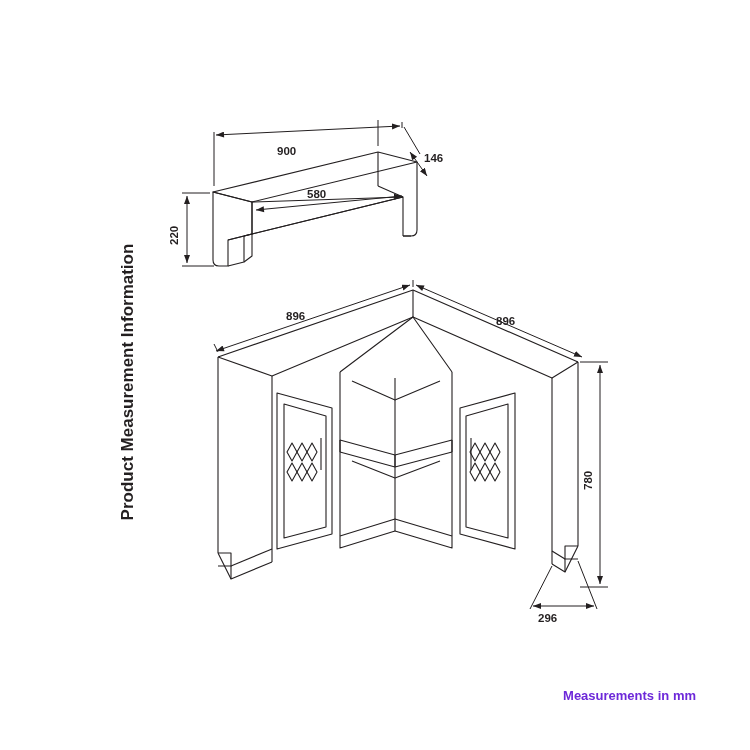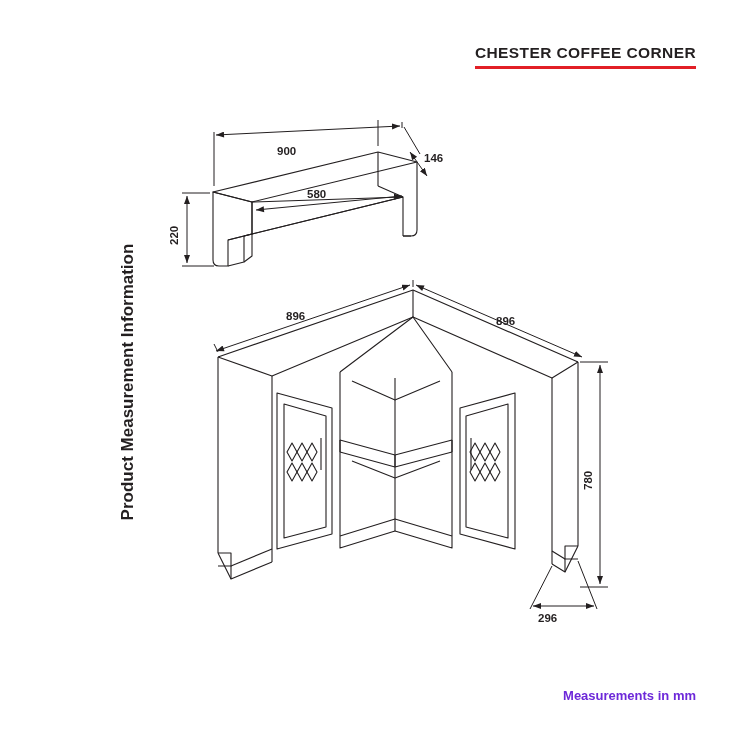--- a/index.html
+++ b/index.html
@@ -82,24 +82,20 @@
   .dim-label {
     font-size: 11.5px;
     font-weight: bold;
   }
 </style>
 </head>
 <body>
 
 <div class="page">
 
-  <div class="title-wrap">
-    <div class="title-text">CHESTER COFFEE CORNER</div>
-    <div class="title-rule"></div>
-  </div>
 
   <div class="vertical-label">Product Measurement Information</div>
 
   <div class="footer-note">Measurements in mm</div>
 
   <div class="drawing">
     <svg width="750" height="750" viewBox="0 0 750 750" xmlns="http://www.w3.org/2000/svg">
       <defs>
         <marker id="arrEnd" markerWidth="9" markerHeight="9" refX="8" refY="3" orient="auto" markerUnits="strokeWidth">
           <path d="M0,0 L8,3 L0,6 z" fill="#231f20"></path>

